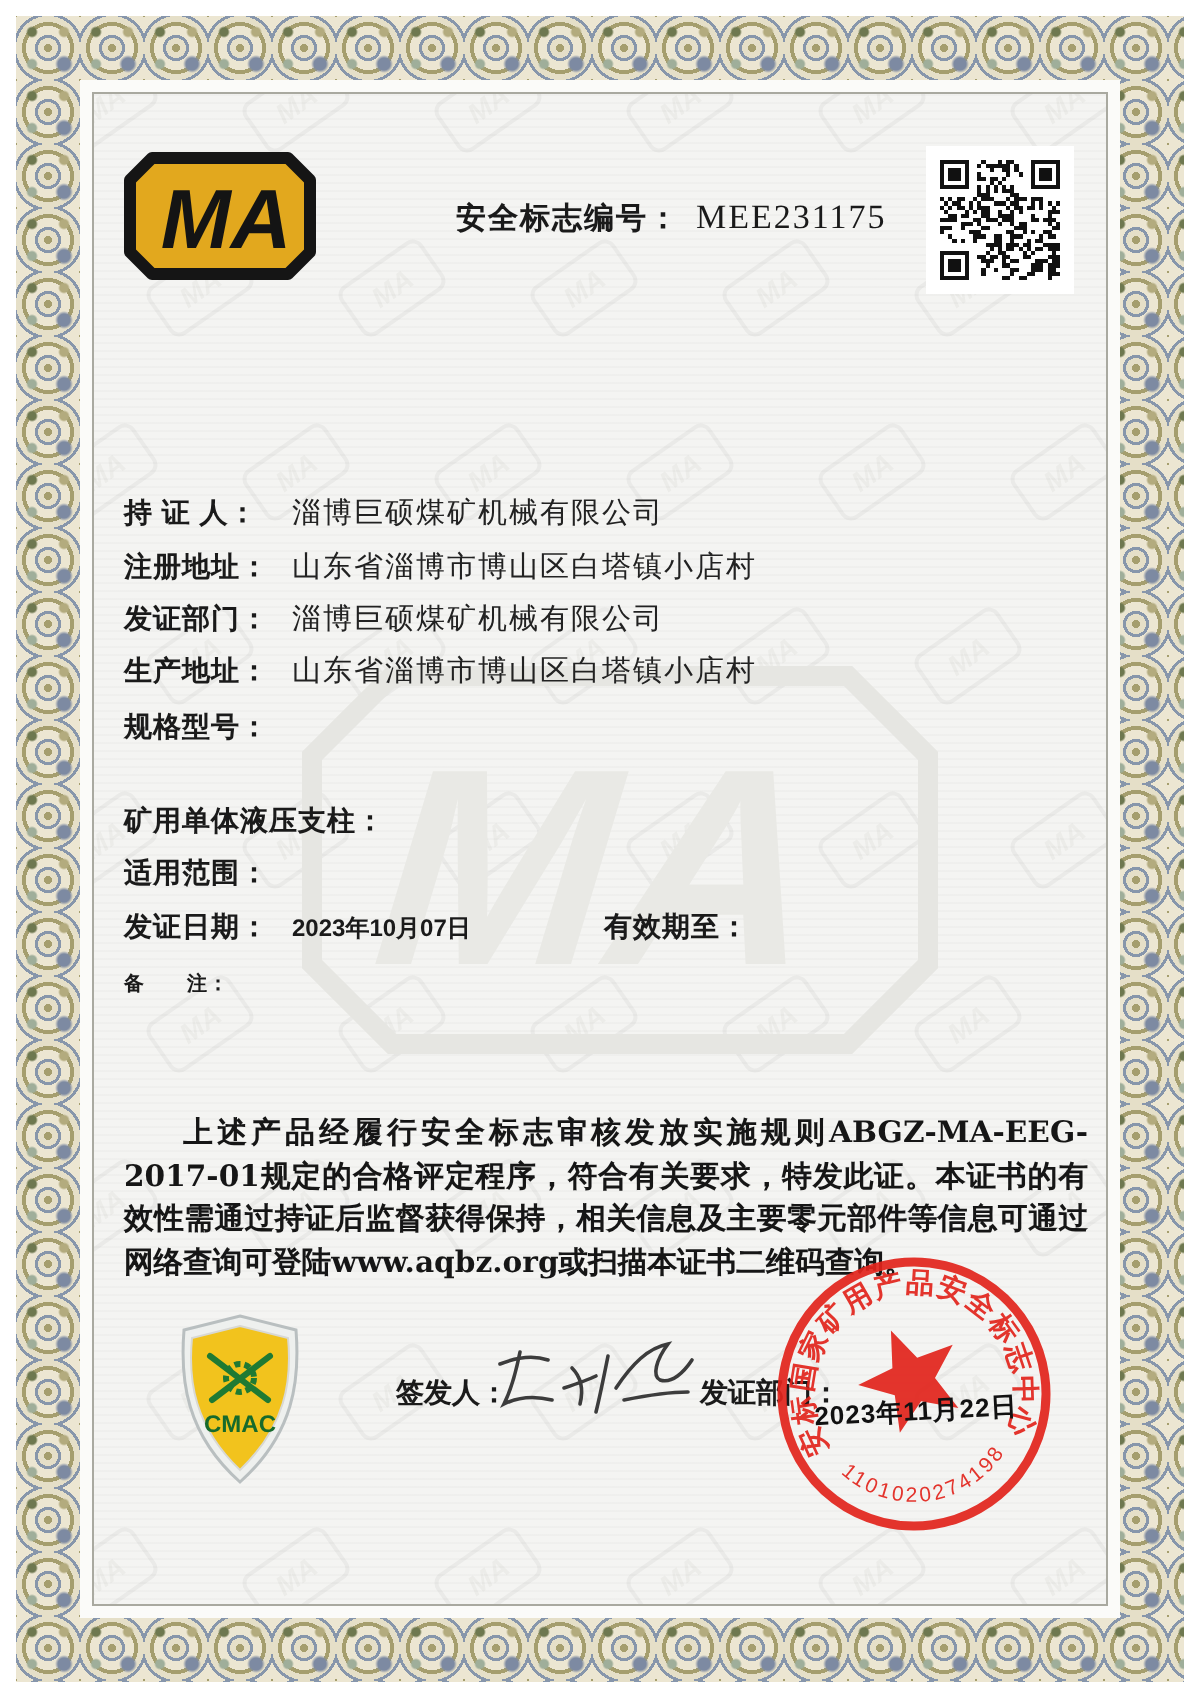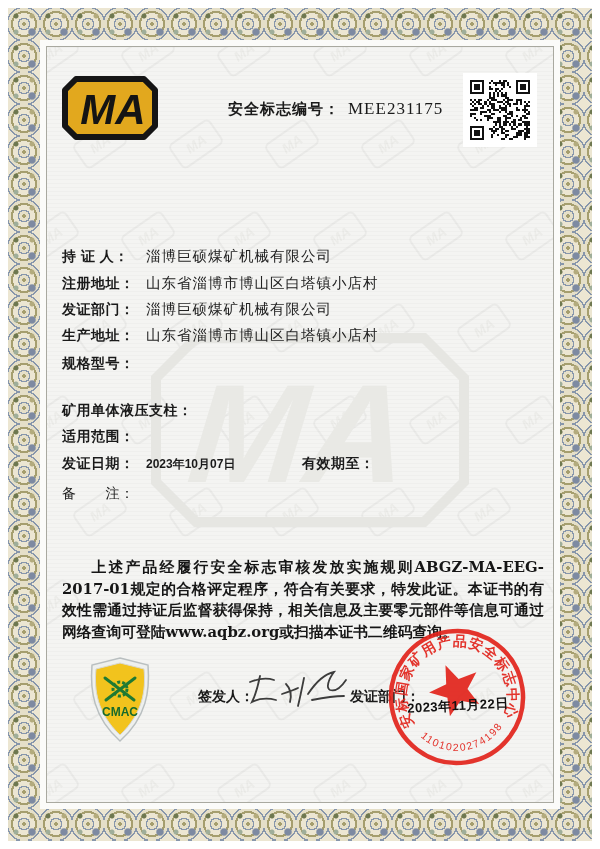--- a/index.html
+++ b/index.html
@@ -48,21 +48,21 @@
   
   .row{position:absolute;left:62px;width:482px;display:flex;align-items:baseline;}
   .row .lbl{font-weight:bold;font-size:14px;white-space:pre;flex:0 0 84px;letter-spacing:0.5px;}
   .row.wide .lbl{flex:0 0 170px;}
   .row .val{font-family:"DejaVu Serif","Liberation Serif",serif;font-size:14.5px;letter-spacing:1px;color:#222;}
   .row .val.tech{font-family:"DejaVu Sans","Liberation Sans",sans-serif;font-weight:bold;letter-spacing:0.5px;font-size:14.5px;}
   .daterow{position:absolute;left:62px;top:455px;width:482px;display:flex;align-items:baseline;}
   .daterow .lbl{font-weight:bold;font-size:14px;white-space:pre;letter-spacing:0.5px;}
   .daterow .l1{flex:0 0 84px;} .daterow .v1{flex:0 0 156px;} .daterow .l2{flex:0 0 80px;}
   .daterow .val{font-weight:700;font-size:12px;}
-  .remark{position:absolute;left:62px;top:485px;font-weight:normal;font-size:14px;white-space:pre;letter-spacing:0.5px;}
+  .remark{position:absolute;left:62px;top:485px;font-weight:bold;font-size:10px;white-space:pre;letter-spacing:0.5px;}
   
   .statement{
     position:absolute;left:62px;top:556px;width:482px;
     font-family:"DejaVu Serif","Liberation Serif",serif;font-weight:bold;
     font-size:14.8px;line-height:21.5px;text-align:justify;text-indent:2em;color:#161616;
   }
   
   .cmac{position:absolute;left:88px;top:656px;}
   .signer{position:absolute;left:198px;top:688px;font-weight:bold;font-size:14px;}
   .signature{position:absolute;left:242px;top:664px;}

